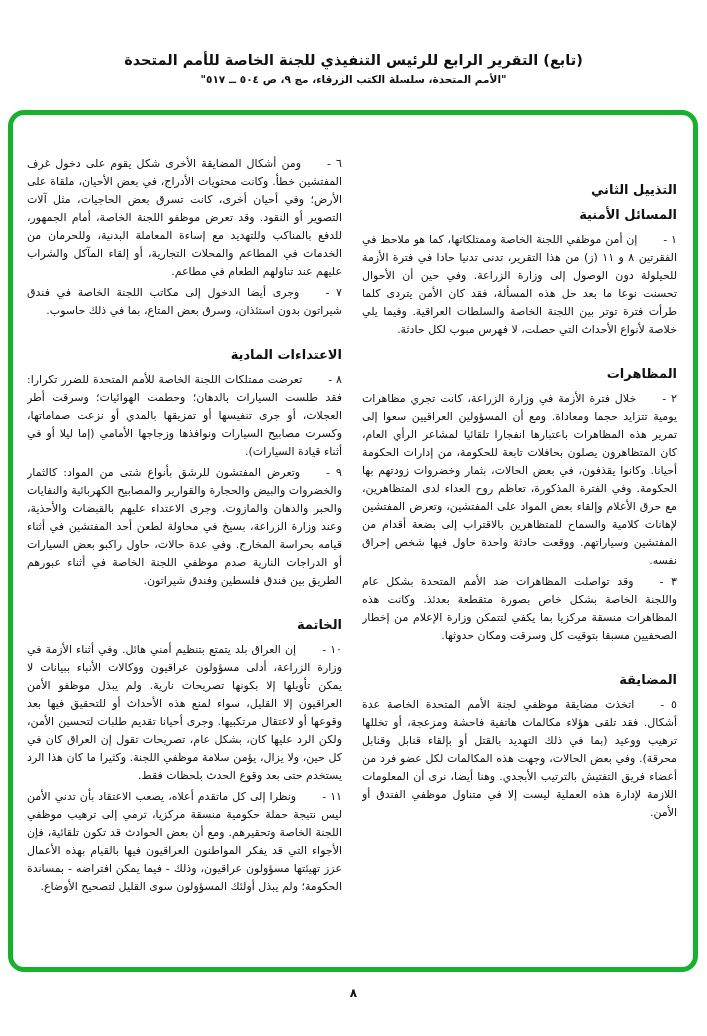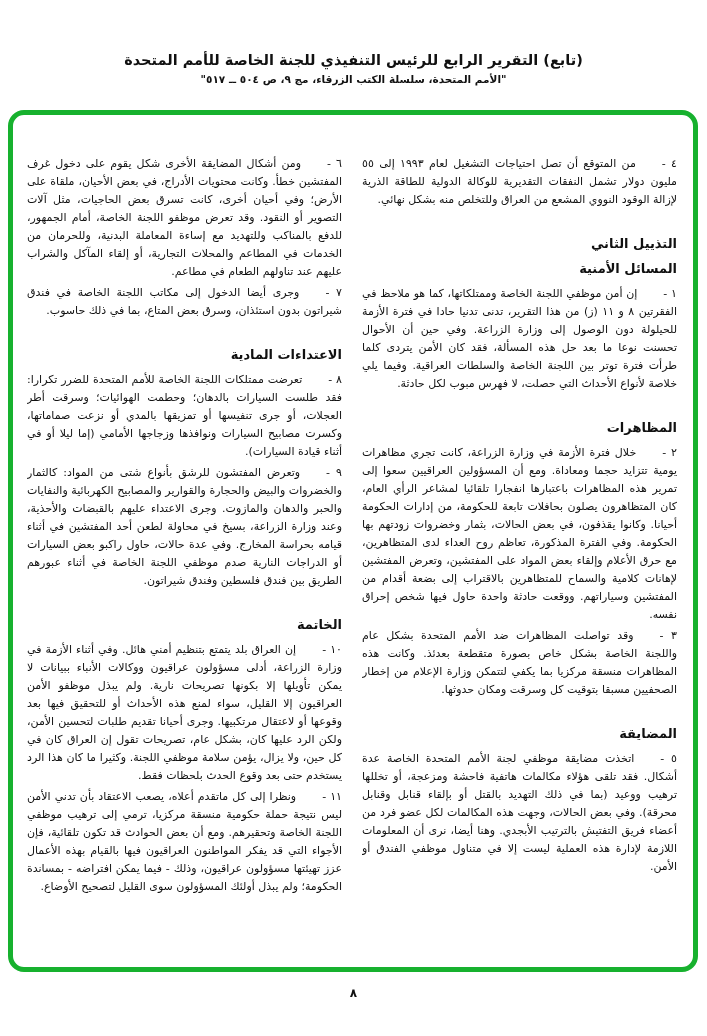--- a/index.html
+++ b/index.html
@@ -97,21 +97,20 @@
 
   <div class="header">
     <h1 class="title">(تابع) التقرير الرابع للرئيس التنفيذي للجنة الخاصة للأمم المتحدة</h1>
     <div class="subtitle">"الأمم المتحدة، سلسلة الكتب الزرقاء، مج ٩، ص ٥٠٤ ــ ٥١٧"</div>
   </div>
 
   <div class="content-box">
     <div class="columns">
 
       <section class="col">
-        <p class="para"><span class="pnum">٤ -</span><span>من المتوقع أن تصل احتياجات التشغيل لعام ١٩٩٣ إلى ٥٥ مليون دولار تشمل النفقات التقديرية للوكالة الدولية للطاقة الذرية لإزالة الوقود النووي المشعع من العراق وللتخلص منه بشكل نهائي.</span></p>
 
         <h3 class="sect">التذييل الثاني</h3>
         <h3 class="sect tight">المسائل الأمنية</h3>
 
         <p class="para"><span class="pnum">١ -</span><span>إن أمن موظفي اللجنة الخاصة وممتلكاتها، كما هو ملاحظ في الفقرتين ٨ و ١١ (ز) من هذا التقرير، تدنى تدنيا حادا في فترة الأزمة للحيلولة دون الوصول إلى وزارة الزراعة. وفي حين أن الأحوال تحسنت نوعا ما بعد حل هذه المسألة، فقد كان الأمن يتردى كلما طرأت فترة توتر بين اللجنة الخاصة والسلطات العراقية. وفيما يلي خلاصة لأنواع الأحداث التي حصلت، لا فهرس مبوب لكل حادثة.</span></p>
 
         <h3 class="sect">المظاهرات</h3>
 
         <p class="para"><span class="pnum">٢ -</span><span>خلال فترة الأزمة في وزارة الزراعة، كانت تجري مظاهرات يومية تتزايد حجما ومعاداة. ومع أن المسؤولين العراقيين سعوا إلى تمرير هذه المظاهرات باعتبارها انفجارا تلقائيا لمشاعر الرأي العام، كان المتظاهرون يصلون بحافلات تابعة للحكومة، من إدارات الحكومة أحيانا. وكانوا يقذفون، في بعض الحالات، بثمار وخضروات زودتهم بها الحكومة. وفي الفترة المذكورة، تعاظم روح العداء لدى المتظاهرين، مع حرق الأعلام وإلقاء بعض المواد على المفتشين، وتعرض المفتشين لإهانات كلامية والسماح للمتظاهرين بالاقتراب إلى بضعة أقدام من المفتشين وسياراتهم. ووقعت حادثة واحدة حاول فيها شخص إحراق نفسه.</span></p>
 

